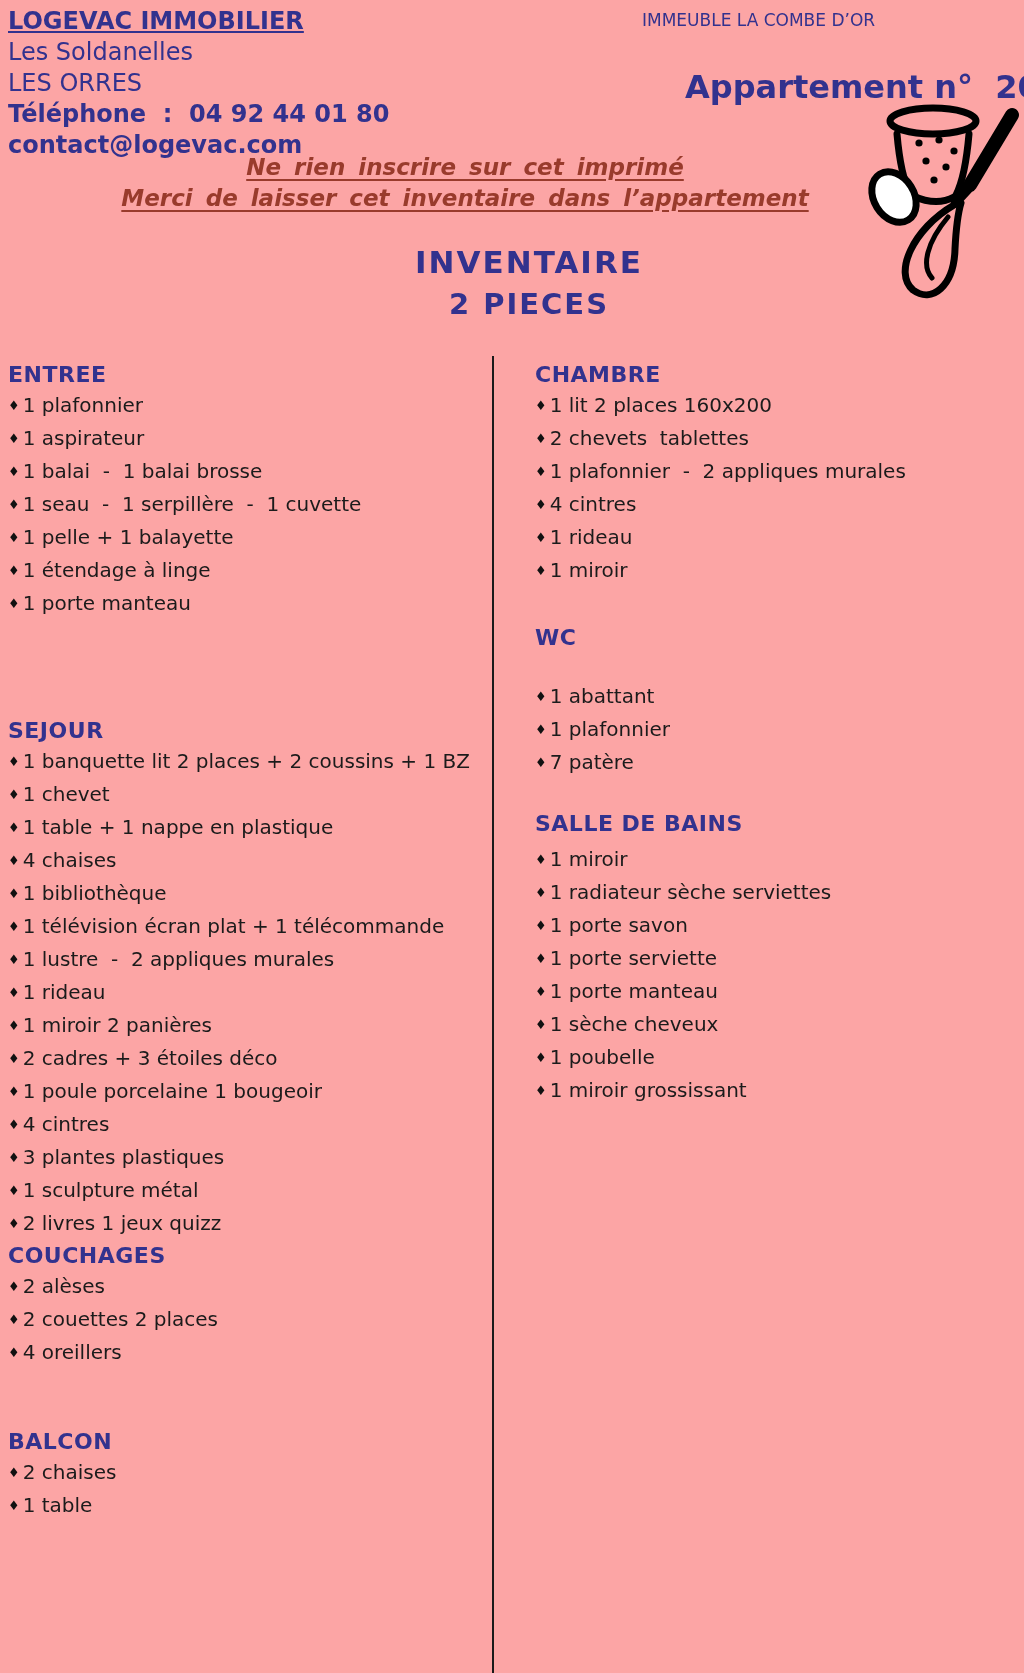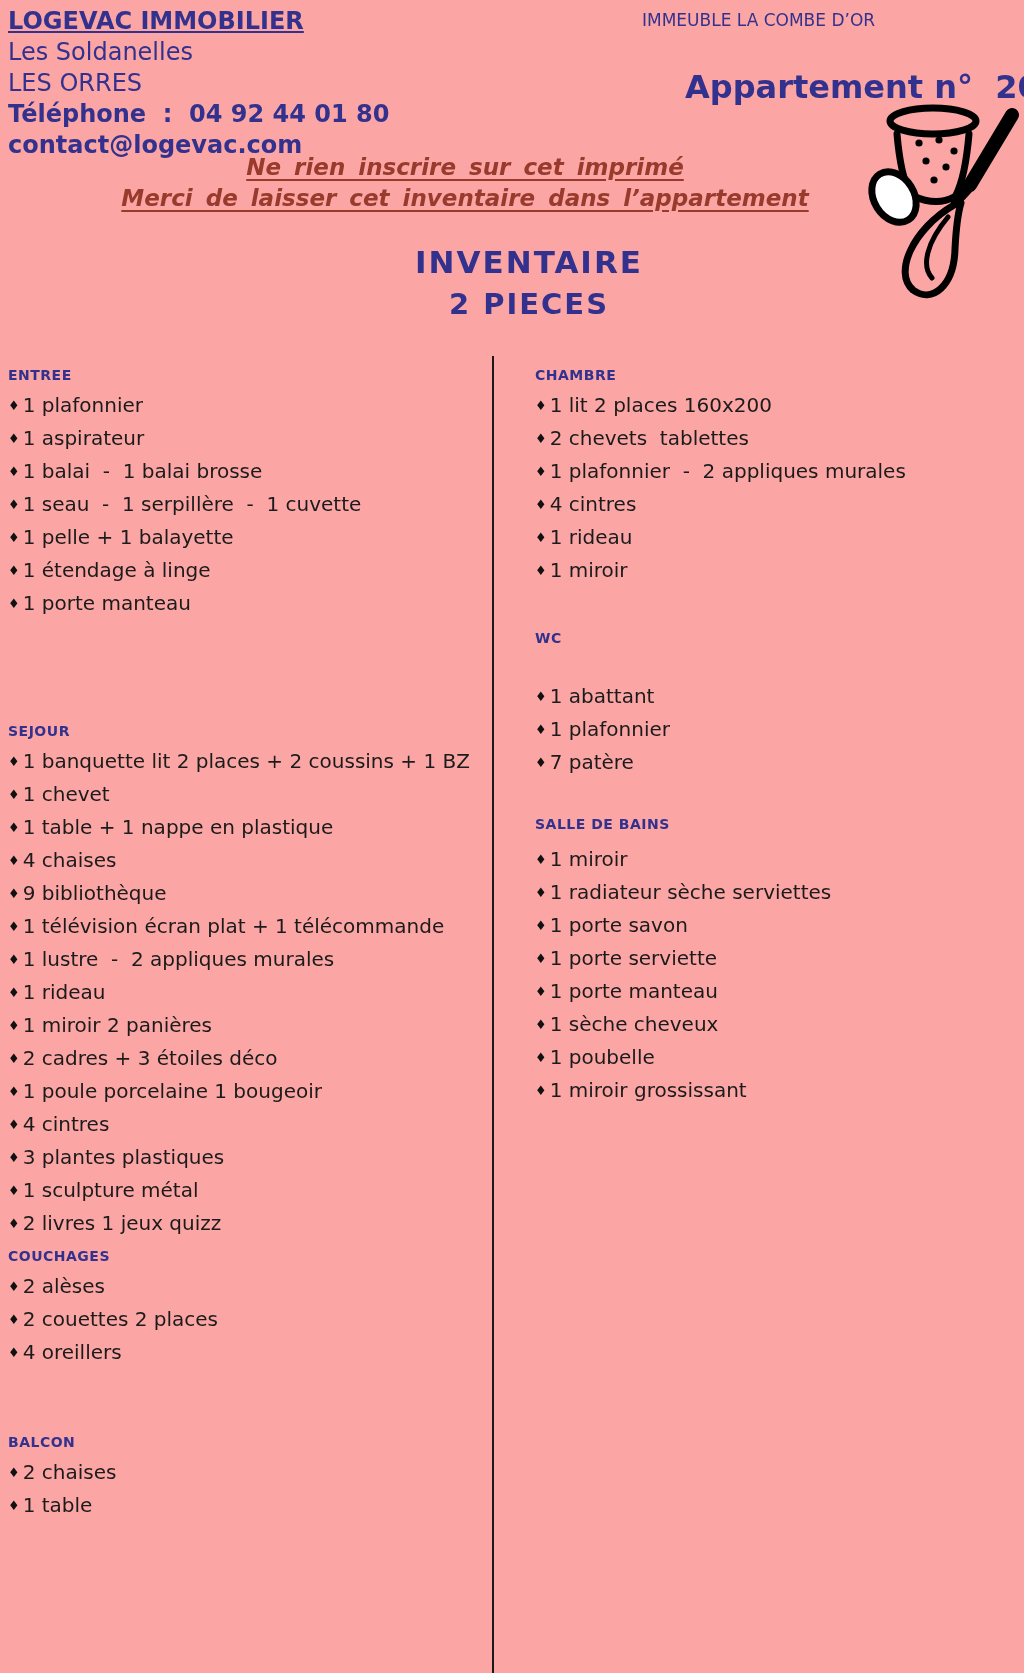--- a/index.html
+++ b/index.html
@@ -34,21 +34,21 @@
   .title-line1 { font-size:31px; font-weight:bold; letter-spacing:2px; line-height:44px; }
   .title-line2 { font-size:29px; font-weight:bold; letter-spacing:2px; line-height:40px; }
 
   
   .col { position:absolute; top:360px; }
   .col-left  { left:8px;   width:480px; }
   .col-right { left:503px; width:505px;margin-left:32px; }
   .divider   { position:absolute; left:492px; top:356px; width:2px; height:1317px; background:#1a1a1a; }
 
   .sec h3 {
-    margin:0; font-size:14px; font-weight:bold; color:#32328e; line-height:30px;
+    margin:0; font-size:22px; font-weight:bold; color:#32328e; line-height:30px;
     letter-spacing:0.5px;
   }
   .sec ul { margin:0; padding:0; list-style:none; }
   .sec li { line-height:30px; font-size:20px; color:#1b1b1b; white-space:pre; }
   .bullet { font-size:13px; margin-right:3px; position:relative; top:-2px; color:#111; }
 
   
   #sec-sejour    { margin-top:95px; }
   #sec-couchages { margin-top:0px;  }
   #sec-balcon    { margin-top:57px; }
@@ -123,21 +123,21 @@
           <li><span class="bullet">♦</span><span>1 porte manteau</span></li>
         </ul>
     </section>
     <section class="sec" id="sec-sejour">
       <h3>SEJOUR</h3>
       <ul>
           <li><span class="bullet">♦</span><span>1 banquette lit 2 places + 2 coussins + 1 BZ</span></li>
           <li><span class="bullet">♦</span><span>1 chevet</span></li>
           <li><span class="bullet">♦</span><span>1 table + 1 nappe en plastique</span></li>
           <li><span class="bullet">♦</span><span>4 chaises</span></li>
-          <li><span class="bullet">♦</span><span>9 bibliothèque</span></li>
+          <li><span class="bullet">♦</span><span>1 bibliothèque</span></li>
           <li><span class="bullet">♦</span><span>1 télévision écran plat + 1 télécommande</span></li>
           <li><span class="bullet">♦</span><span>1 lustre  -  2 appliques murales</span></li>
           <li><span class="bullet">♦</span><span>1 rideau</span></li>
           <li><span class="bullet">♦</span><span>1 miroir 2 panières</span></li>
           <li><span class="bullet">♦</span><span>2 cadres + 3 étoiles déco</span></li>
           <li><span class="bullet">♦</span><span>1 poule porcelaine 1 bougeoir</span></li>
           <li><span class="bullet">♦</span><span>4 cintres</span></li>
           <li><span class="bullet">♦</span><span>3 plantes plastiques</span></li>
           <li><span class="bullet">♦</span><span>1 sculpture métal</span></li>
           <li><span class="bullet">♦</span><span>2 livres 1 jeux quizz</span></li>

